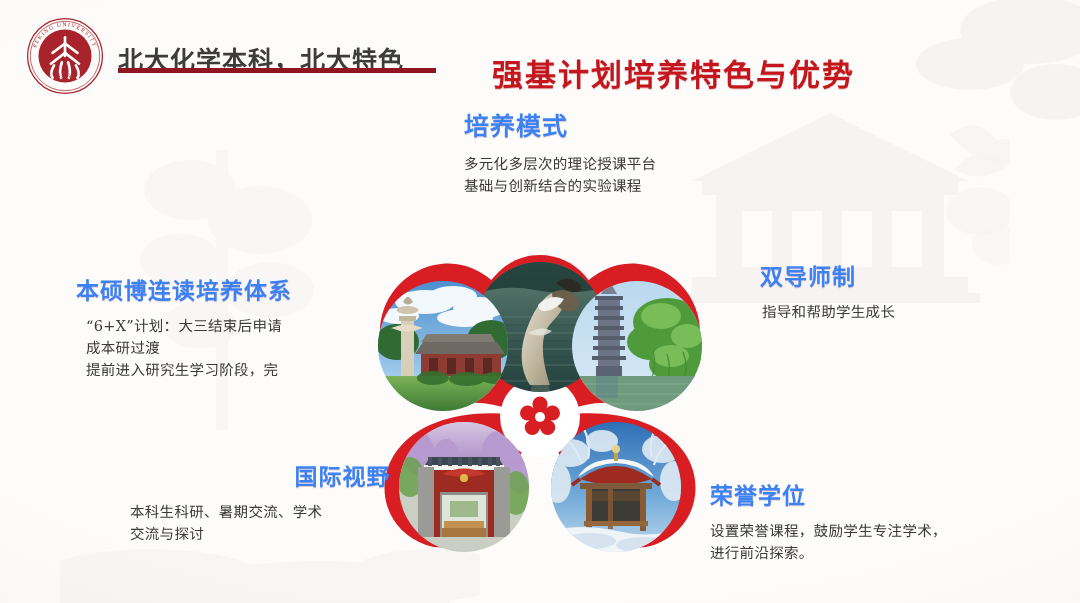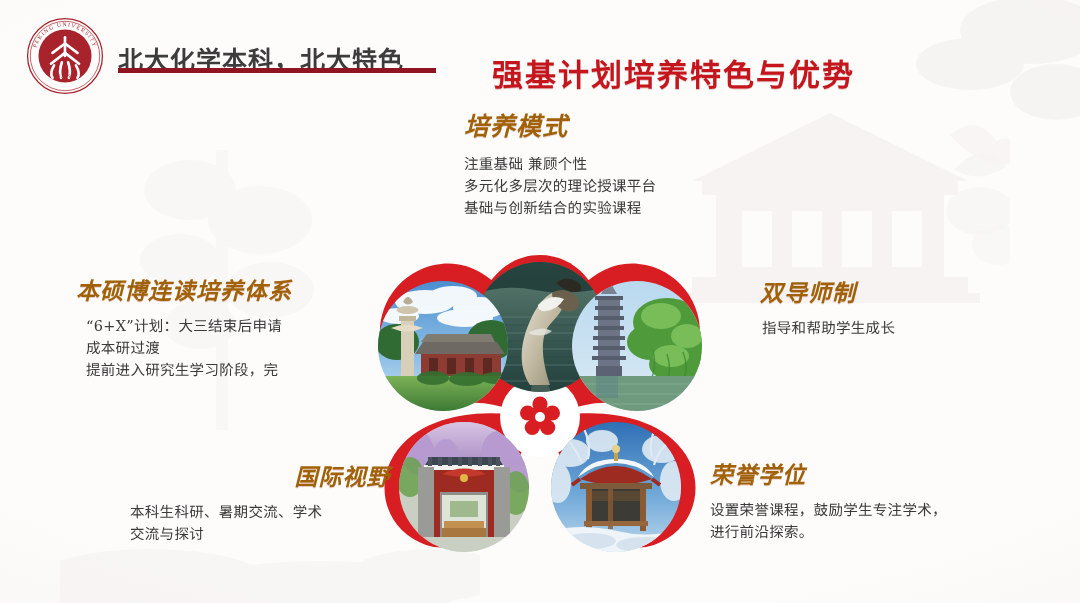--- a/index.html
+++ b/index.html
@@ -101,51 +101,50 @@
     white-space: nowrap;
     text-shadow: 0 1px 0 rgba(150,20,25,0.25);
     margin-top: 24px;
   }
 
   
   .sec { position: absolute; }
   .sec-title {
     font-family: "DejaVu Serif", "Liberation Serif", serif;
     font-weight: 700;
-    color: #a16207;
+    color: #3b82f6;
     font-size: 23px;
     letter-spacing: 1px;
     white-space: nowrap;
     margin: 0 0 9px 0;
     text-shadow: 0 1px 0 rgba(150,20,25,0.2);
-    font-style: italic;
   }
   .sec-body {
     font-family: "DejaVu Serif", "Liberation Serif", serif;
     font-size: 14.5px;
     line-height: 22px;
     color: #3a3a3a;
     letter-spacing: 0.3px;
   }
   .sec-body div { white-space: nowrap; }
 
   
   #sec-peiyang       { left: 464px; top: 106px; }
   #sec-peiyang .sec-title { font-size: 25px; margin-bottom: 11px; }
 
   #sec-benshuobo     { left: 76px;  top: 272px; width: 300px; }
   #sec-benshuobo .sec-body { padding-left: 10px; }
 
-  #sec-shuangdaoshi  { left: 760px; top: 274px; width: 300px; }
+  #sec-shuangdaoshi  { left: 760px; top: 258px; width: 300px; }
   #sec-shuangdaoshi .sec-body { padding-left: 2px; }
 
   #sec-guoji         { left: 130px; top: 458px; width: 300px; }
   #sec-guoji .sec-title { text-align: center; padding-right: 0; margin-left: 125px; }
 
-  #sec-rongyu        { left: 710px; top: 456px; width: 310px; }
+  #sec-rongyu        { left: 710px; top: 477px; width: 310px; }
 
   
   #flower {
     position: absolute;
     left: 330px;
     top: 205px;
     width: 420px;
     height: 398px;
   }
   #flower svg { display: block; }
@@ -543,21 +542,20 @@
           <circle cx="0" cy="0" r="11.5"></circle>
         </g>
         <circle cx="0" cy="0" r="5" fill="#ffffff"></circle>
       </g>
     </svg>
   </div>
 
   <div class="sec" id="sec-peiyang">
     <div class="sec-title">培养模式</div>
     <div class="sec-body">
-      <div>注重基础  兼顾个性</div>
       <div>多元化多层次的理论授课平台</div>
       <div>基础与创新结合的实验课程</div>
     </div>
   </div>
 
   <div class="sec" id="sec-benshuobo">
     <div class="sec-title">本硕博连读培养体系</div>
     <div class="sec-body">
       <div>“6+X”计划：大三结束后申请</div>
       <div>成本研过渡</div>

